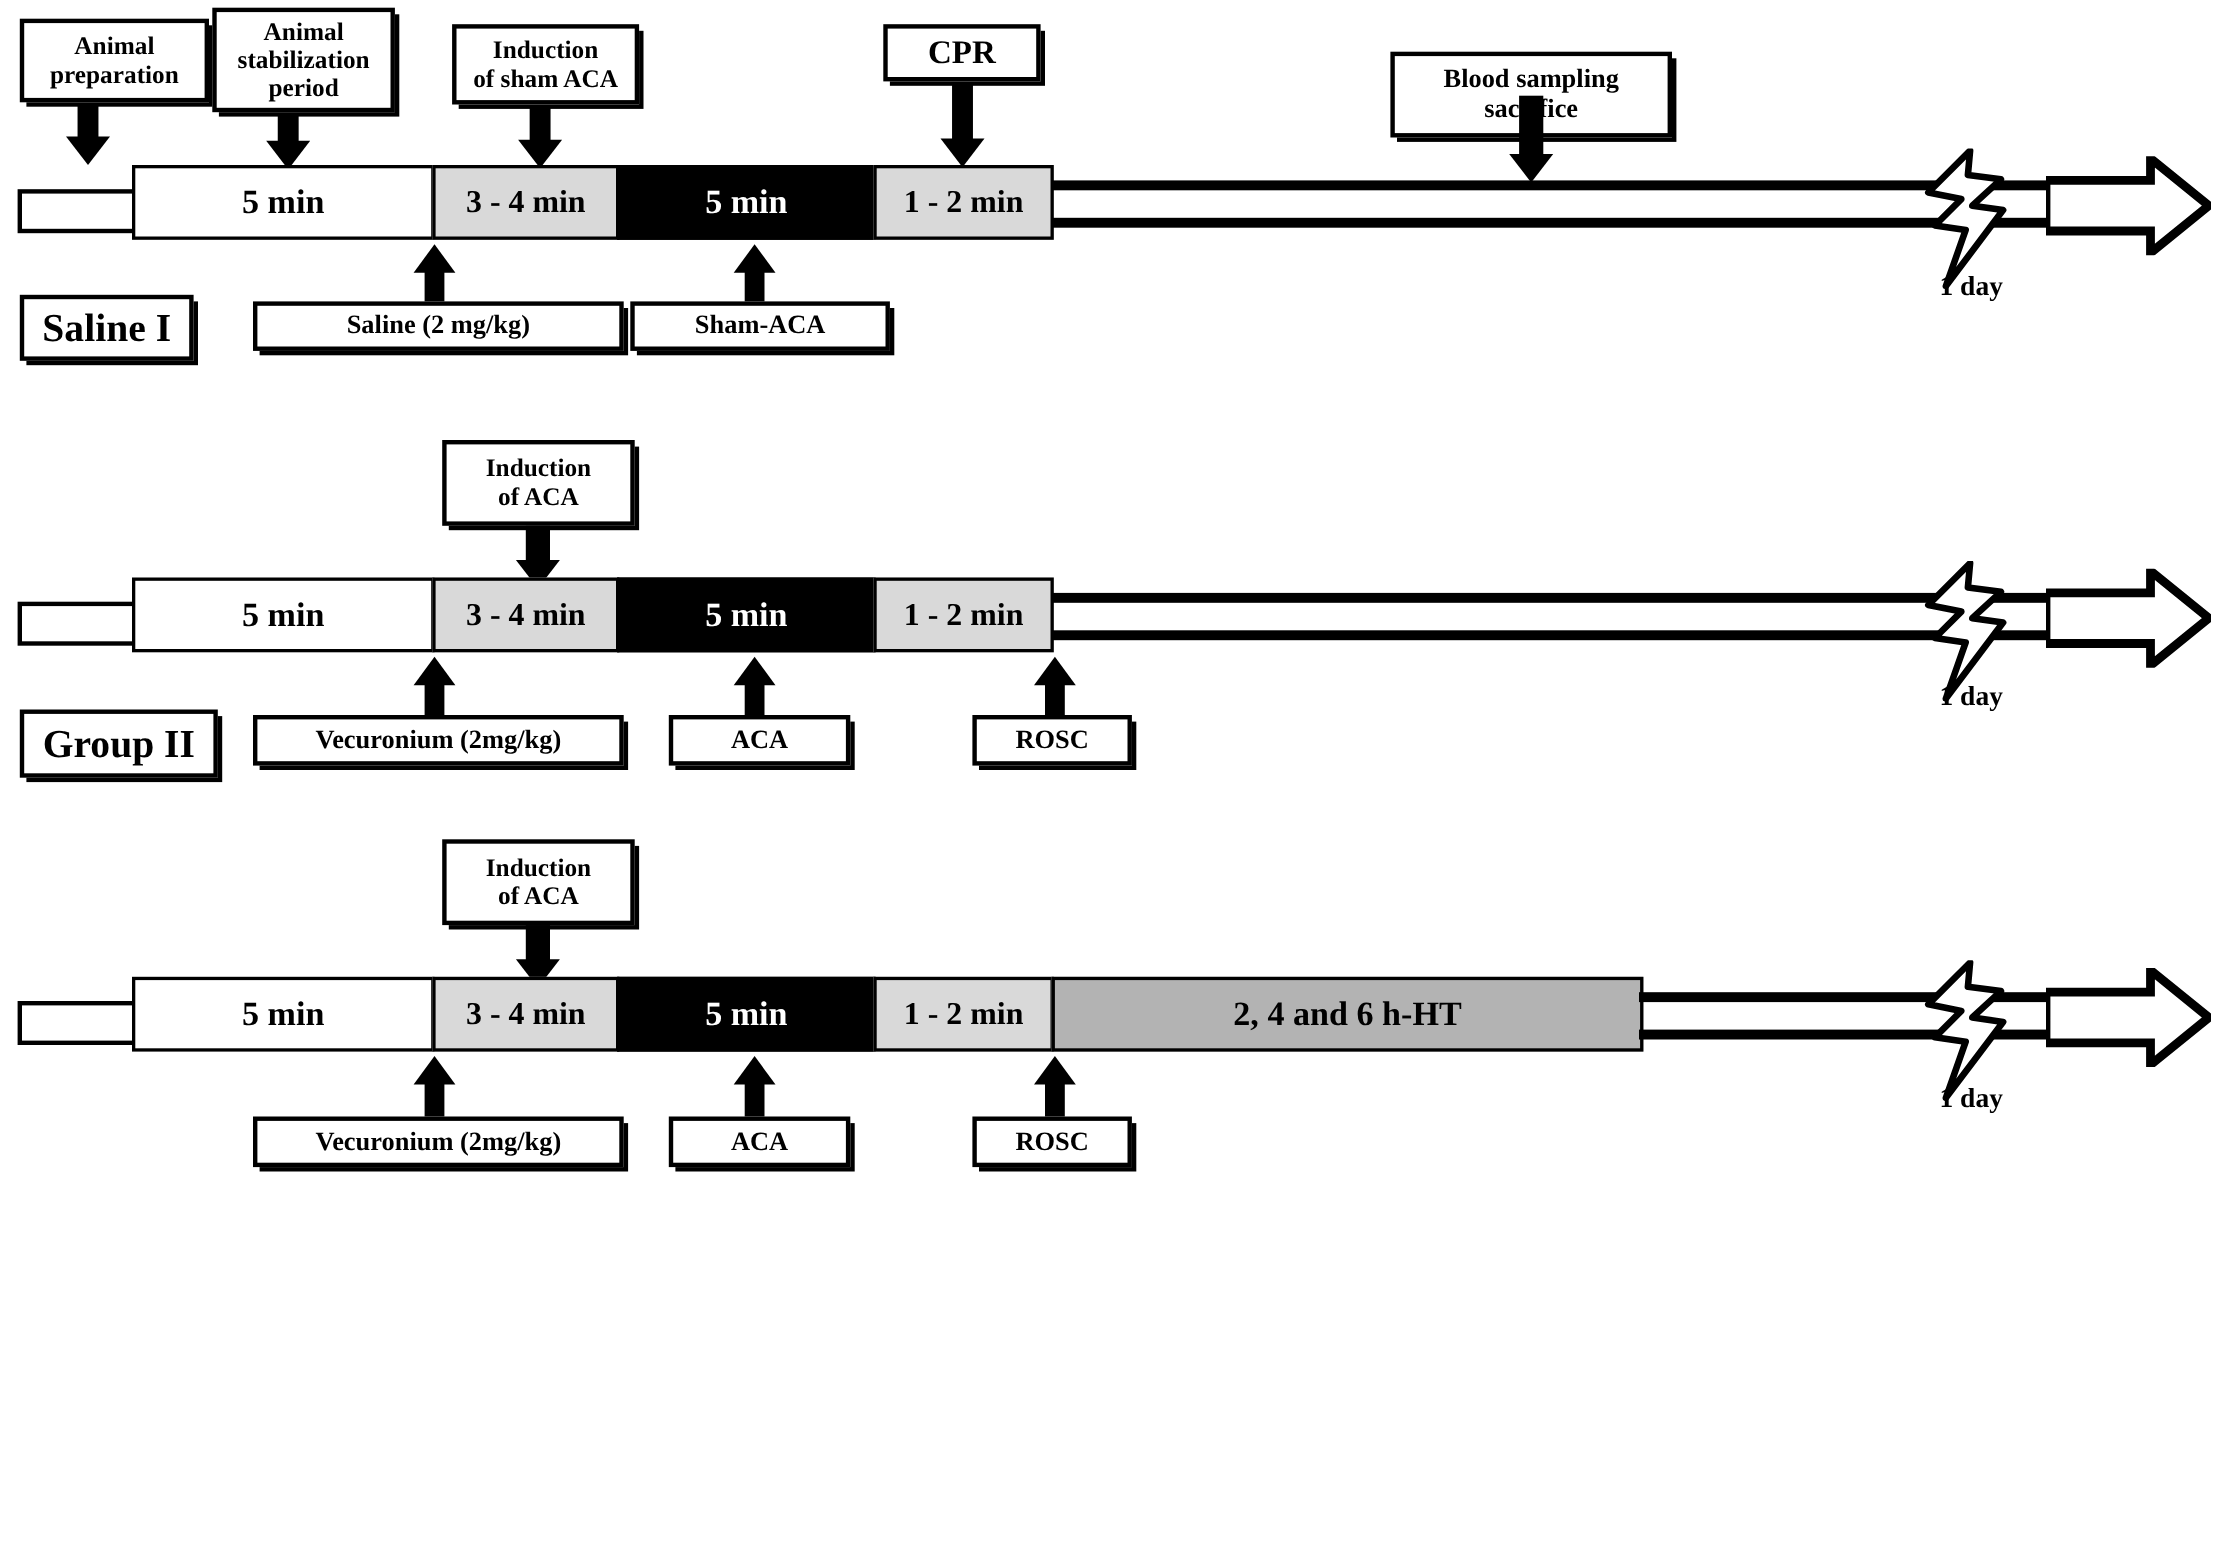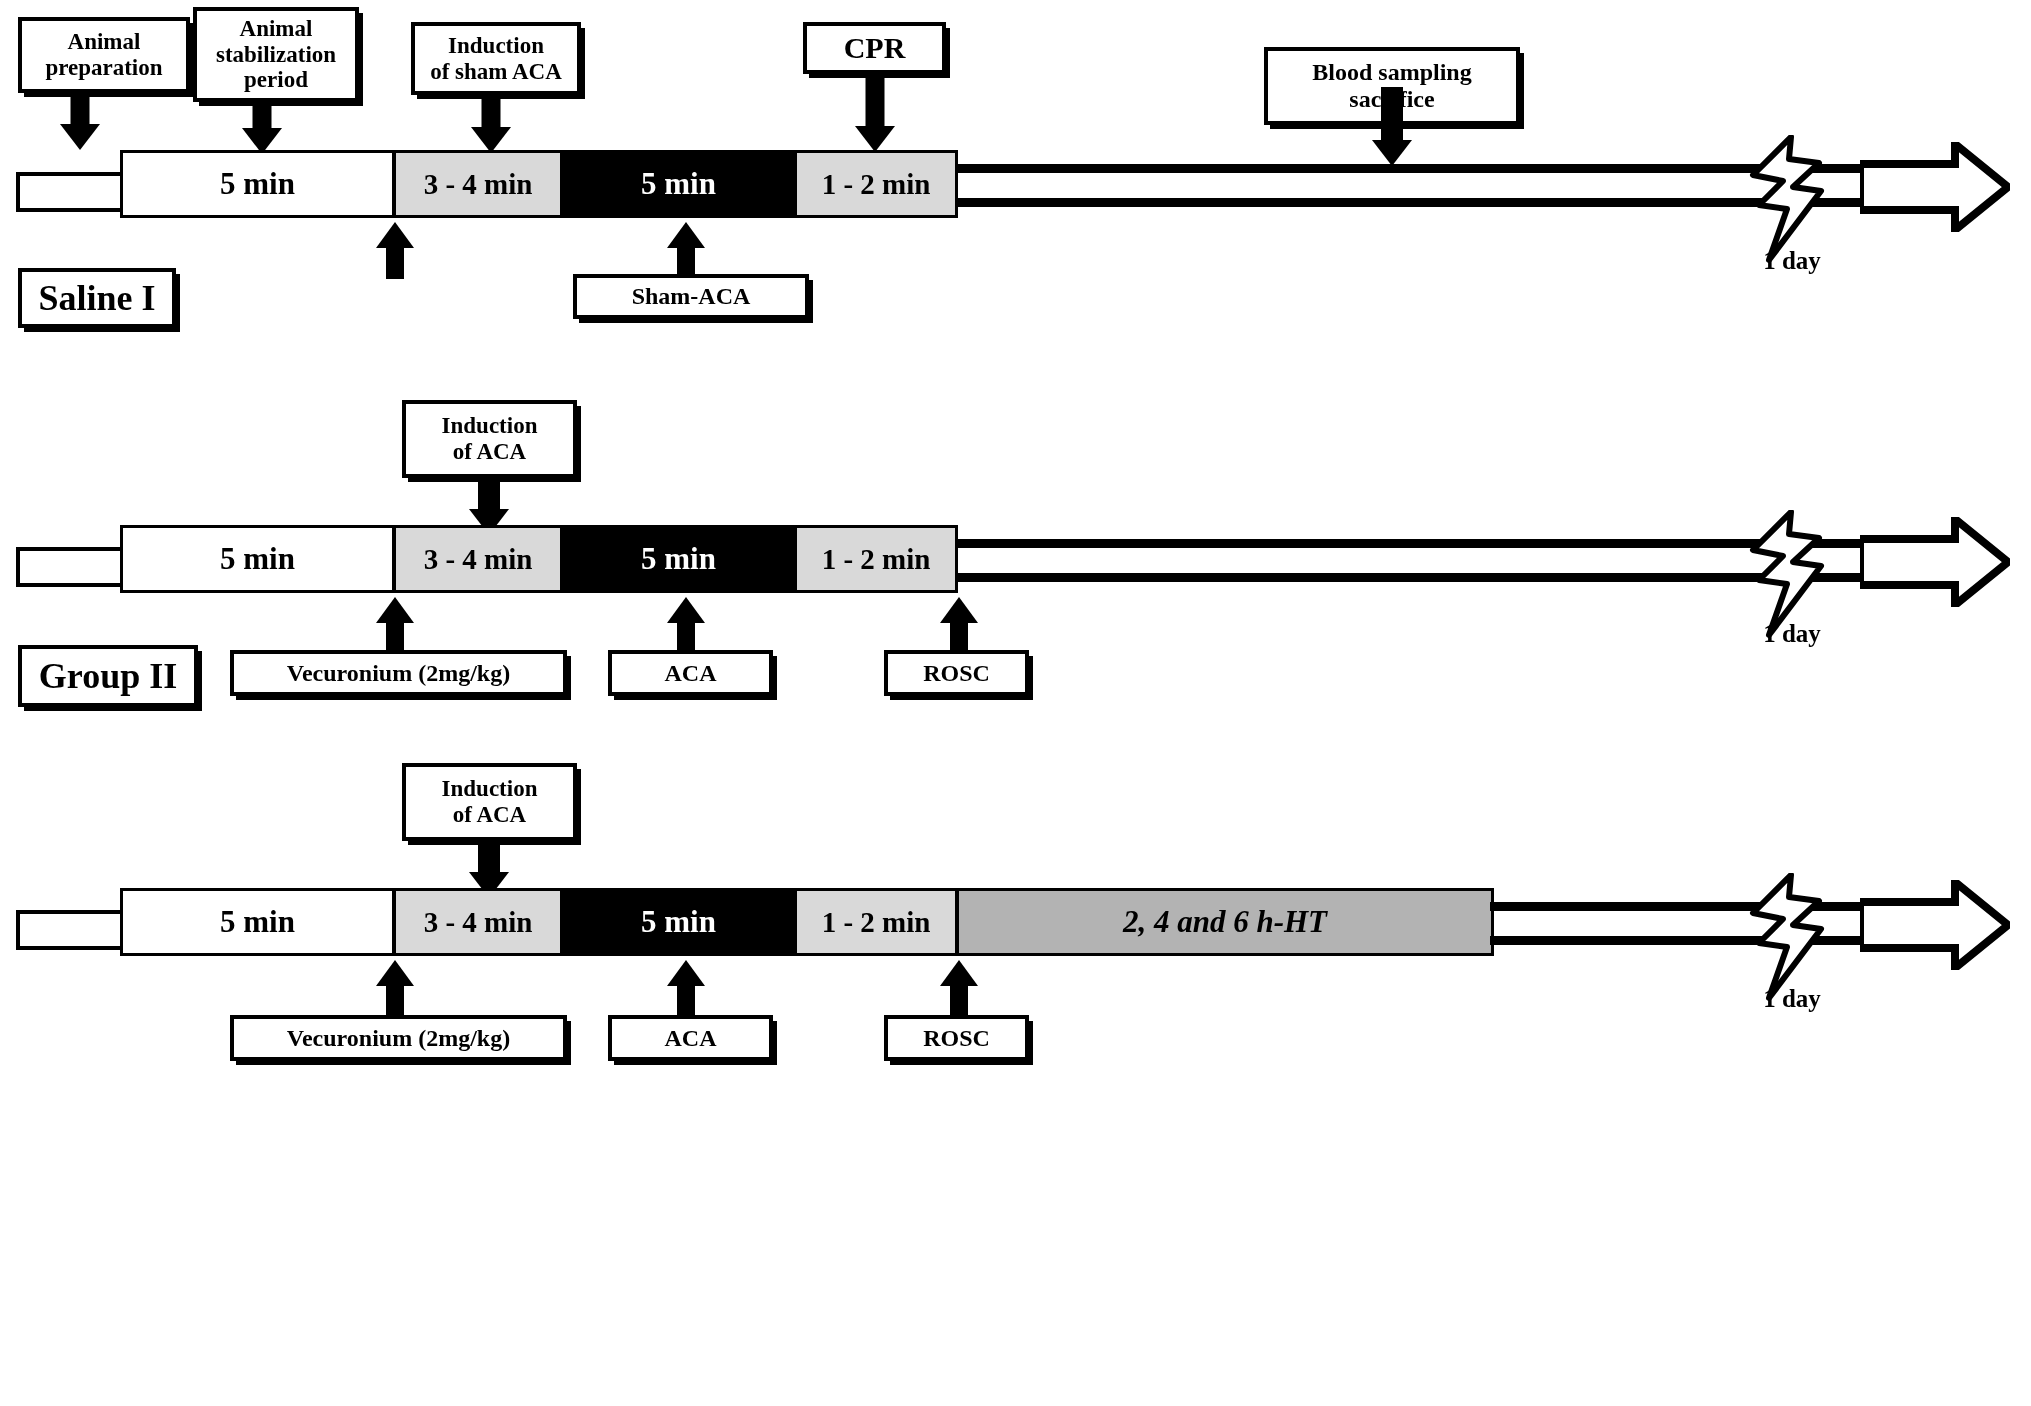--- a/index.html
+++ b/index.html
@@ -15,21 +15,21 @@
        line-height:1.12;box-shadow:5px 5px 0 -1px #000;}
   .box span{display:block;padding:0 6px;}
 
   
   .tl{position:absolute;box-sizing:border-box;border:3px solid #000;
       display:flex;align-items:center;justify-content:center;
       font-weight:bold;text-align:center;}
   .seg-white{background:#ffffff;}
   .seg-lgray{background:#d9d9d9;}
   .seg-black{background:#000000;color:#ffffff;}
-  .seg-dgray{background:#b3b3b3;font-style:italic;}
+  .seg-dgray{background:#b3b3b3;}
 
   
   .stub{position:absolute;box-sizing:border-box;border:4px solid #000;
         background:#fff;}
 
   
   .tail-line{position:absolute;background:#000;}
 
   
   .arr-down{position:absolute;}
@@ -132,20 +132,23 @@
   <div class="shaft" style="top:24px;width:18px;height:33px;"></div>
 </div>
 <div class="arr-up" style="left:663px;top:222px;width:45px;height:56px;">
   <div class="head" style="top:0;"></div>
   <div class="shaft" style="top:24px;width:18px;height:33px;"></div>
 </div>
 
 <div class="grouplbl" style="left:18px;top:268px;width:158px;height:60px;font-size:36px;">
   <span>Saline I</span>
 </div>
+<div class="box" style="left:230px;top:274px;width:337px;height:45px;font-size:24px;">
+  <span>Saline (2 mg/kg)</span>
+</div>
 <div class="box" style="left:573px;top:274px;width:236px;height:45px;font-size:24px;">
   <span>Sham-ACA</span>
 </div>
 
 <div class="box" style="left:402px;top:400px;width:175px;height:78px;font-size:23px;">
   <span style="white-space:pre-line;">Induction
 of  ACA</span>
 </div>
 <div class="arr-down" style="left:464px;top:478px;width:50px;height:58px;">
   <div class="shaft" style="top:0;width:22px;height:34px;"></div>

